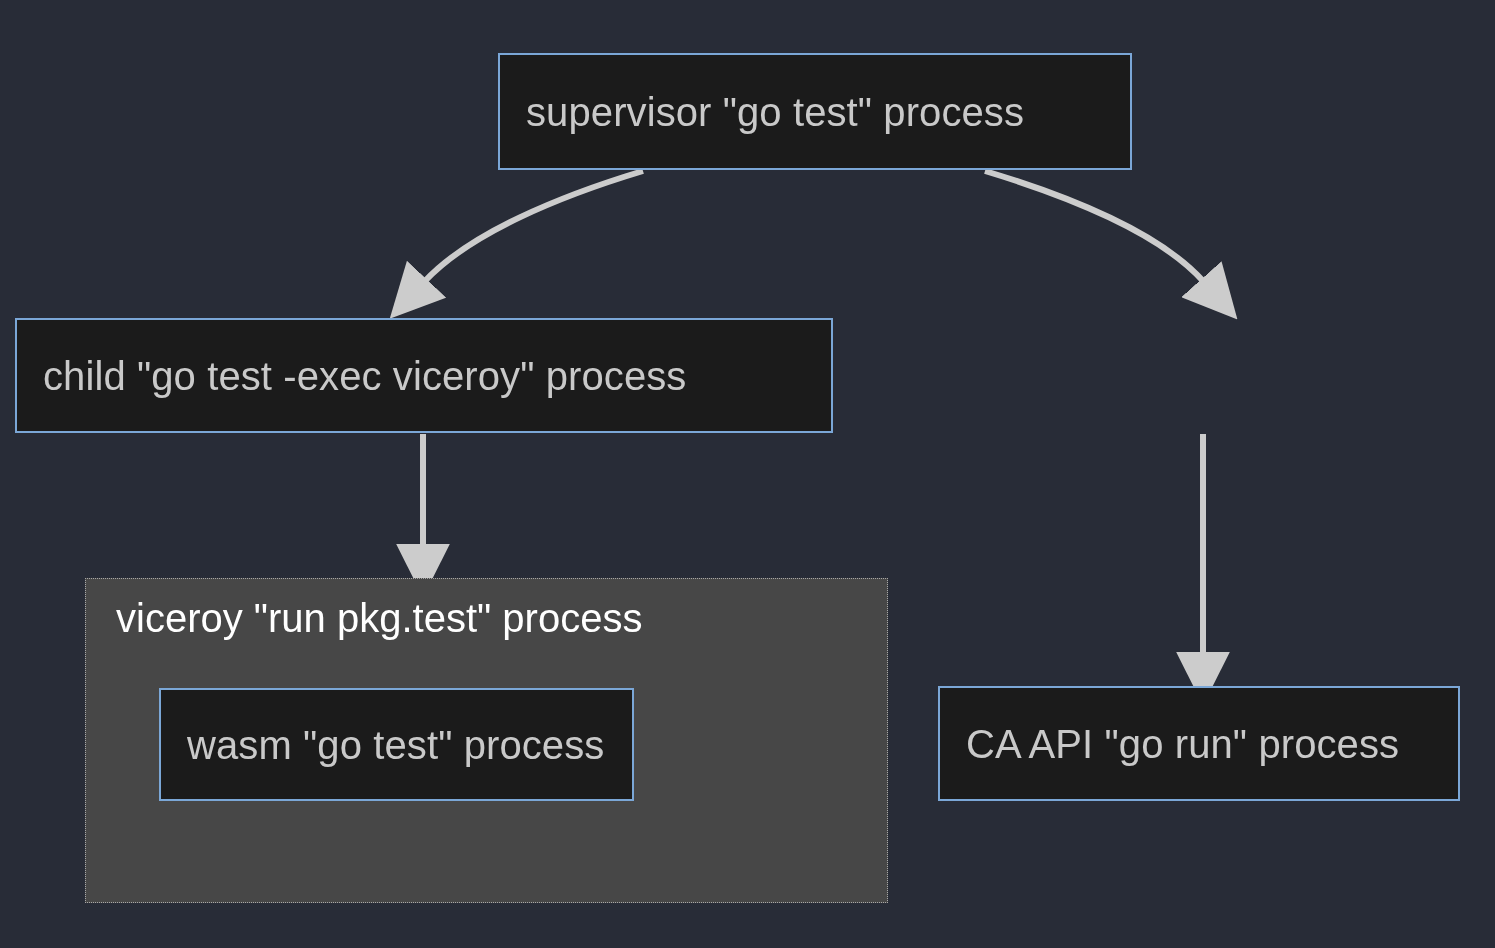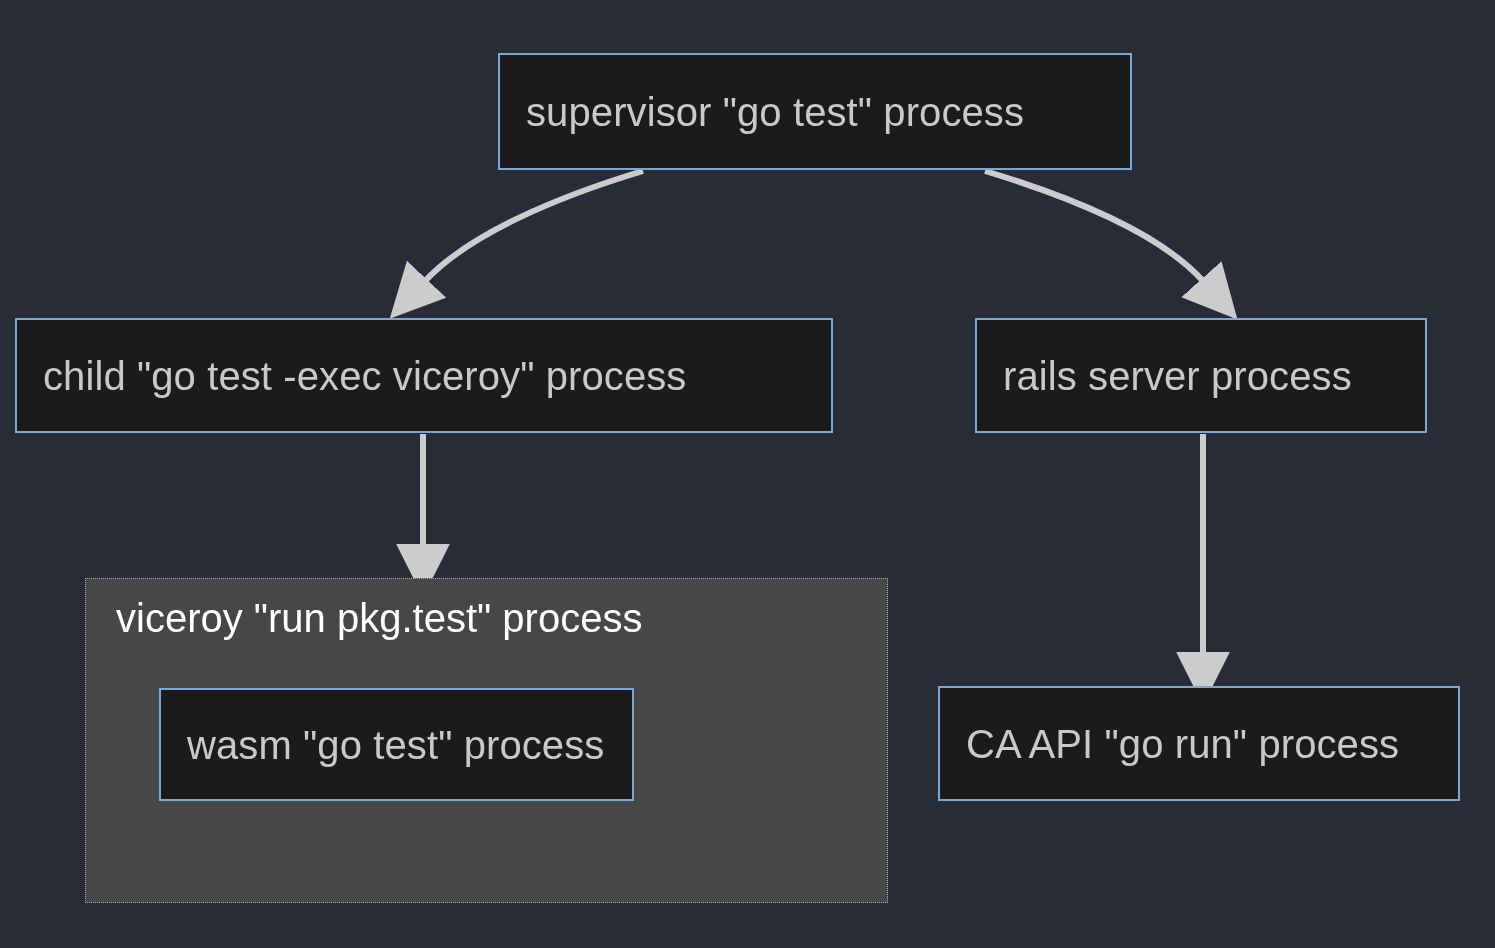--- a/index.html
+++ b/index.html
@@ -91,23 +91,20 @@
   </svg>
 
   <div class="node" id="node-supervisor">
     <span class="node-label">supervisor "go test" process</span>
   </div>
 
   <div class="node" id="node-child">
     <span class="node-label">child "go test -exec viceroy" process</span>
   </div>
 
-  <div class="node" id="node-rails">
-    <span class="node-label">rails server process</span>
-  </div>
 
   <div class="cluster" id="cluster-viceroy">
     <span class="cluster-label">viceroy "run pkg.test" process</span>
     <div class="node" id="node-wasm">
       <span class="node-label">wasm "go test" process</span>
     </div>
   </div>
 
   <div class="node" id="node-caapi">
     <span class="node-label">CA API "go run" process</span>

